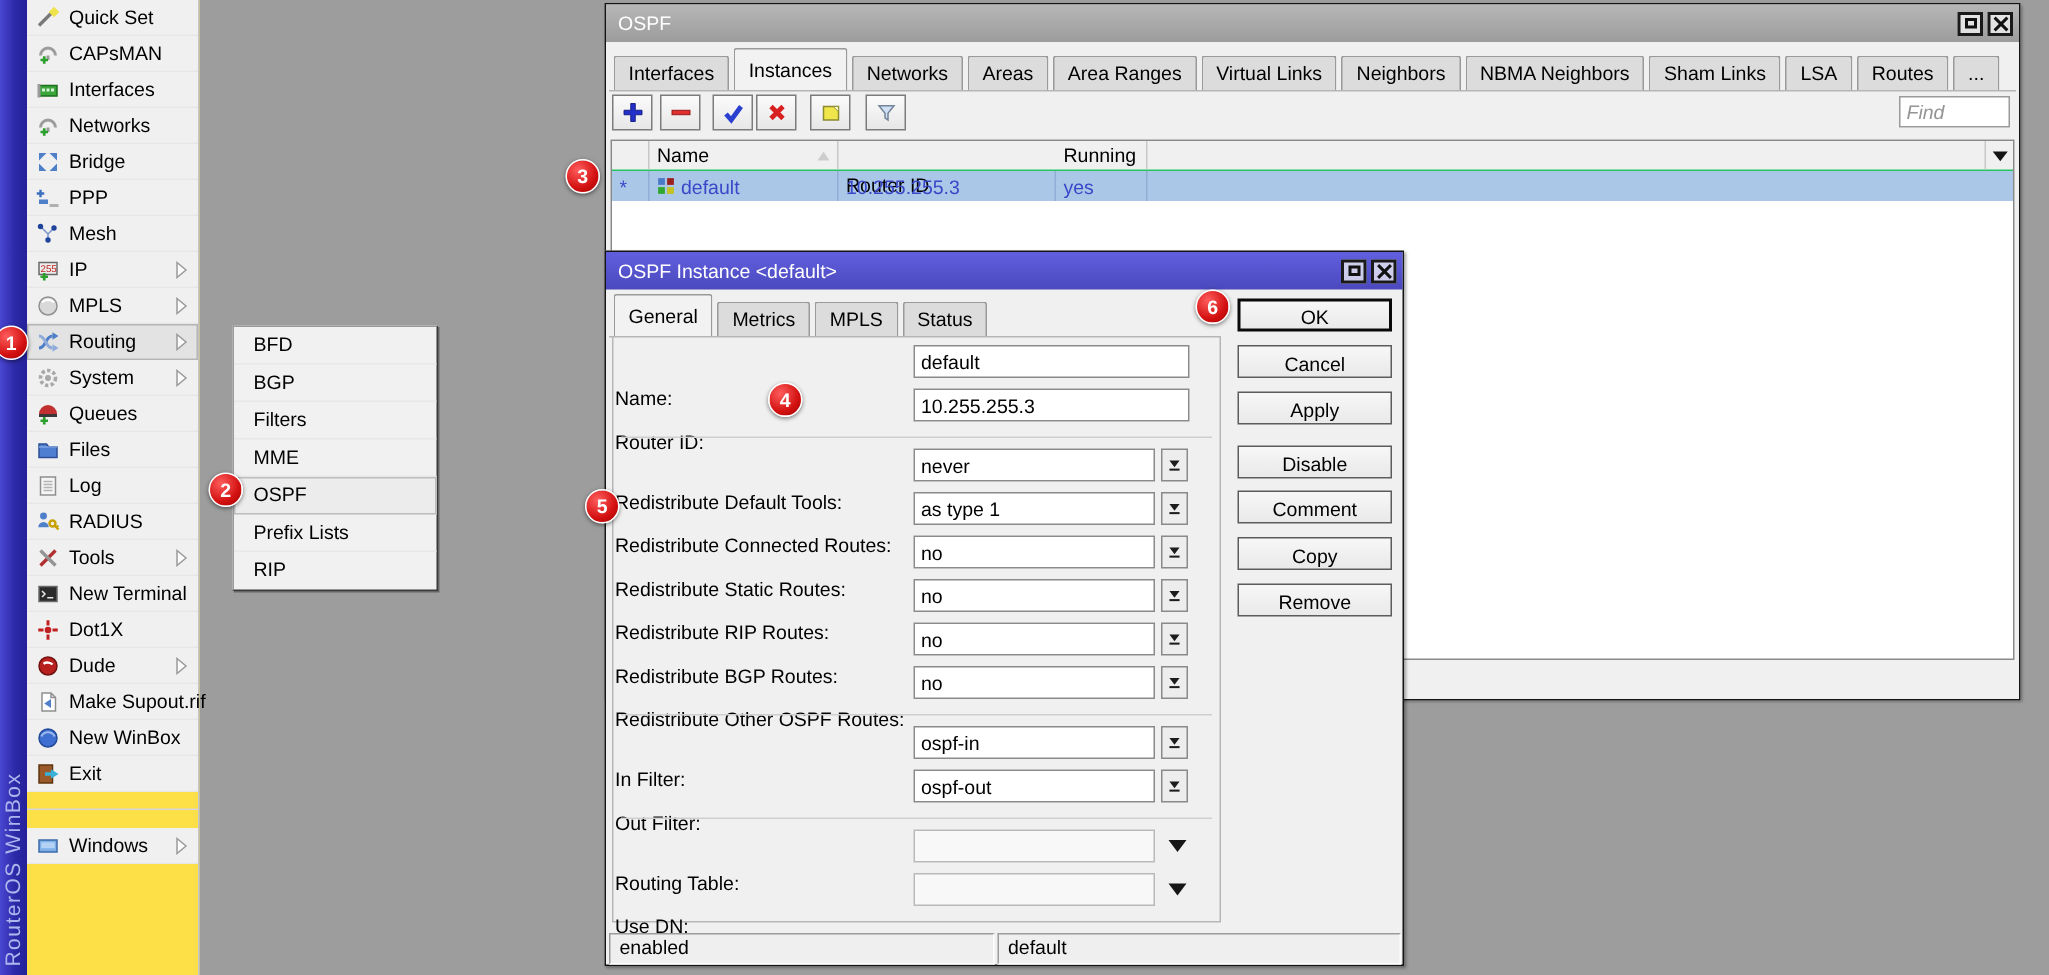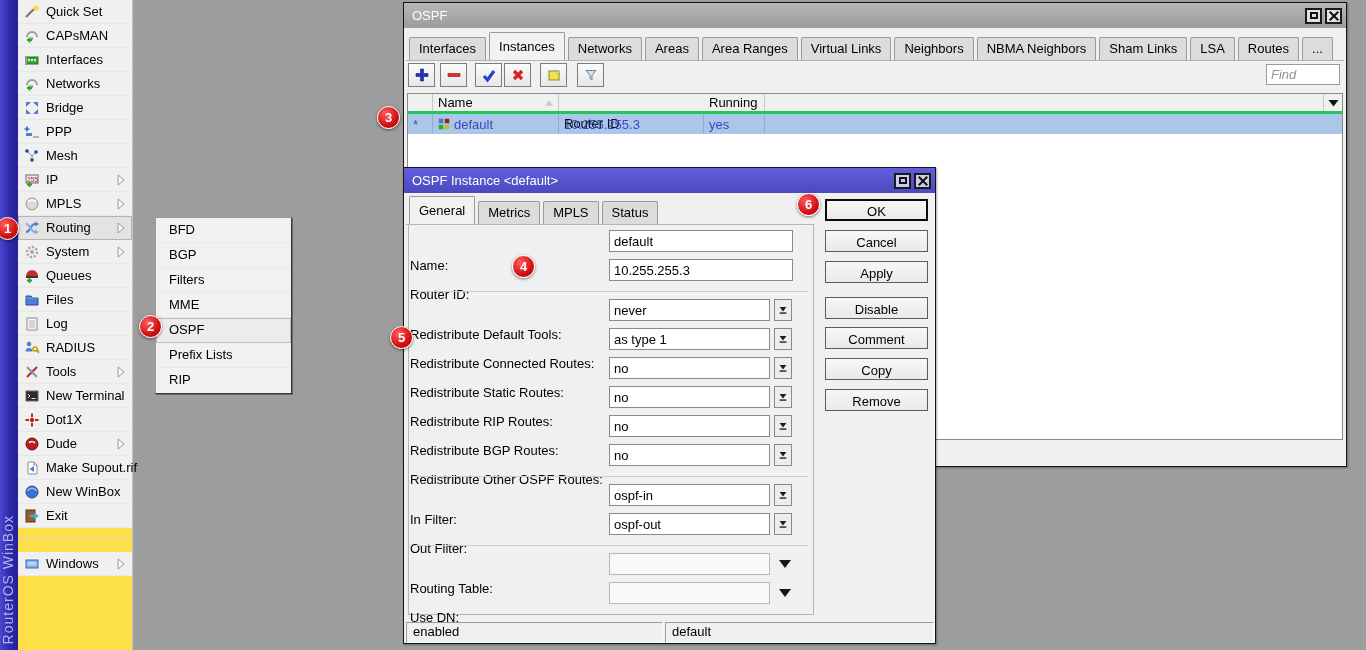--- a/index.html
+++ b/index.html
@@ -58,21 +58,21 @@
   #ospf-window { left:403px; top:2px; width:944px; height:465px; z-index:1; }
   #ospf-window .tabs { left:5px; top:29px; }
   #ospf-window .tab-underline { left:2px; right:2px; top:57px; }
   .tb { position:absolute; top:60px; width:27px; height:24px; border:1px solid #7c7c7c;
     background:linear-gradient(#fbfbfb,#e7e7e7); display:flex; align-items:center; justify-content:center; }
   .find-input { position:absolute; top:61px; right:6px; width:74px; height:21px;
     border:1px solid #9a9a9a; padding:0 4px; font:italic 13px "Liberation Sans",sans-serif; background:#fff; }
   .find-input::placeholder { color:#949494; font-style:italic; }
   .list { position:absolute; left:3px; top:90px; right:3px; height:347px;
     background:#fff; border:1px solid #898989; }
-  .list-header { display:flex; height:20px; background:#f0f0f0; border-bottom:3px solid #22c55e; }
+  .list-header { display:flex; height:20px; background:#f0f0f0; border-bottom:1px solid #22c55e; }
   .hcell { border-right:1px solid #c8c8c8; padding:0 5px; display:flex; align-items:center; }
   .hc0 { width:25px; } .hc1 { width:126px; } .hc2 { width:145px;margin-top:29px; } .hc3 { width:61px; }
   .hfill { flex:1; border-right:none; }
   .hdd { width:19px; display:flex; align-items:center; justify-content:center; border-left:1px solid #c8c8c8; }
   .sort-asc { width:0; height:0; margin-left:auto; border-left:4px solid transparent;
     border-right:4px solid transparent; border-bottom:6px solid #cdcdcd; }
   .list-row { display:flex; height:20px; background:#abc7e8; color:#3b47c8; align-items:center; }
   .rcell { padding:0 5px; height:100%; display:flex; align-items:center; gap:4px;
     border-right:1px solid rgba(70,95,150,.25); }
   .rc0 { width:25px; } .rc1 { width:126px; } .rc2 { width:145px; } .rc3 { width:61px; }

